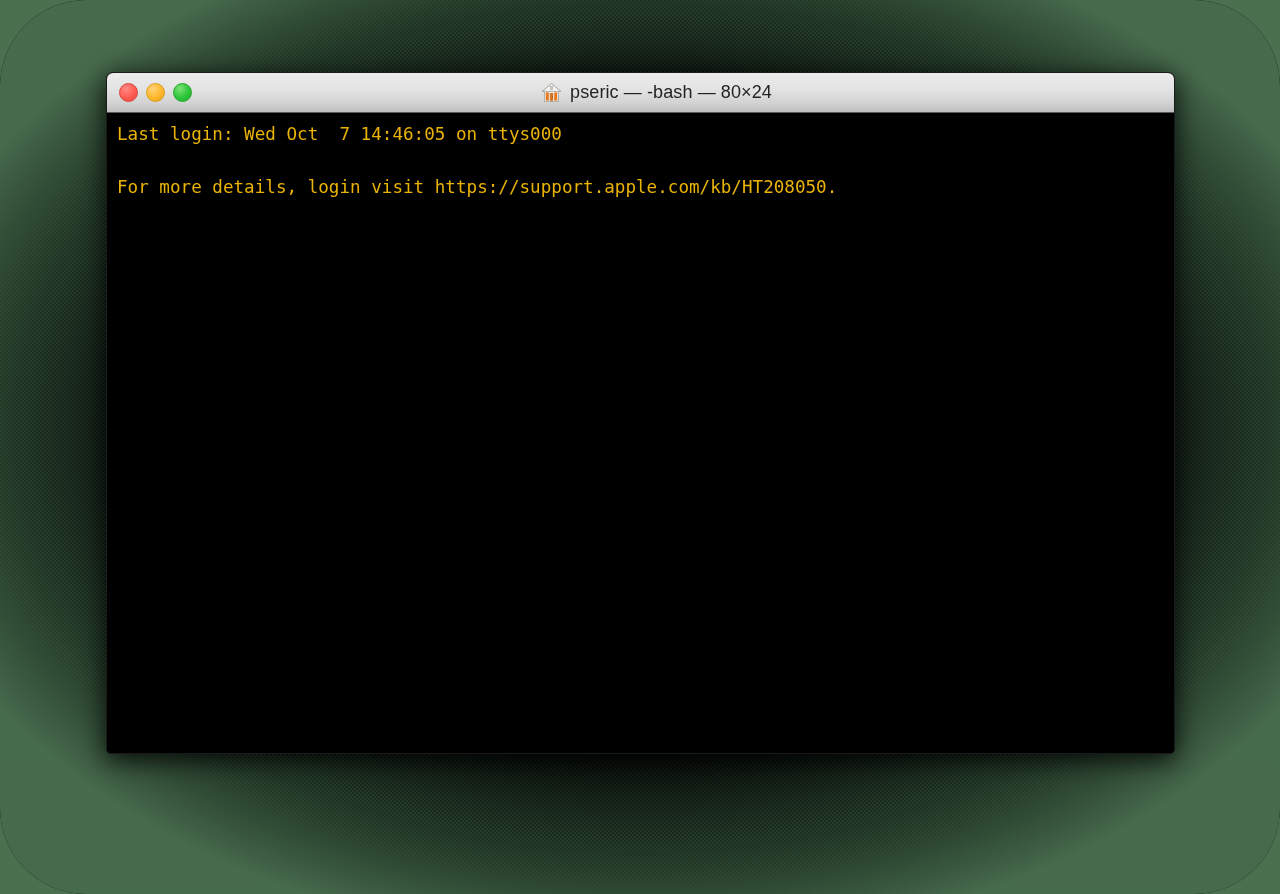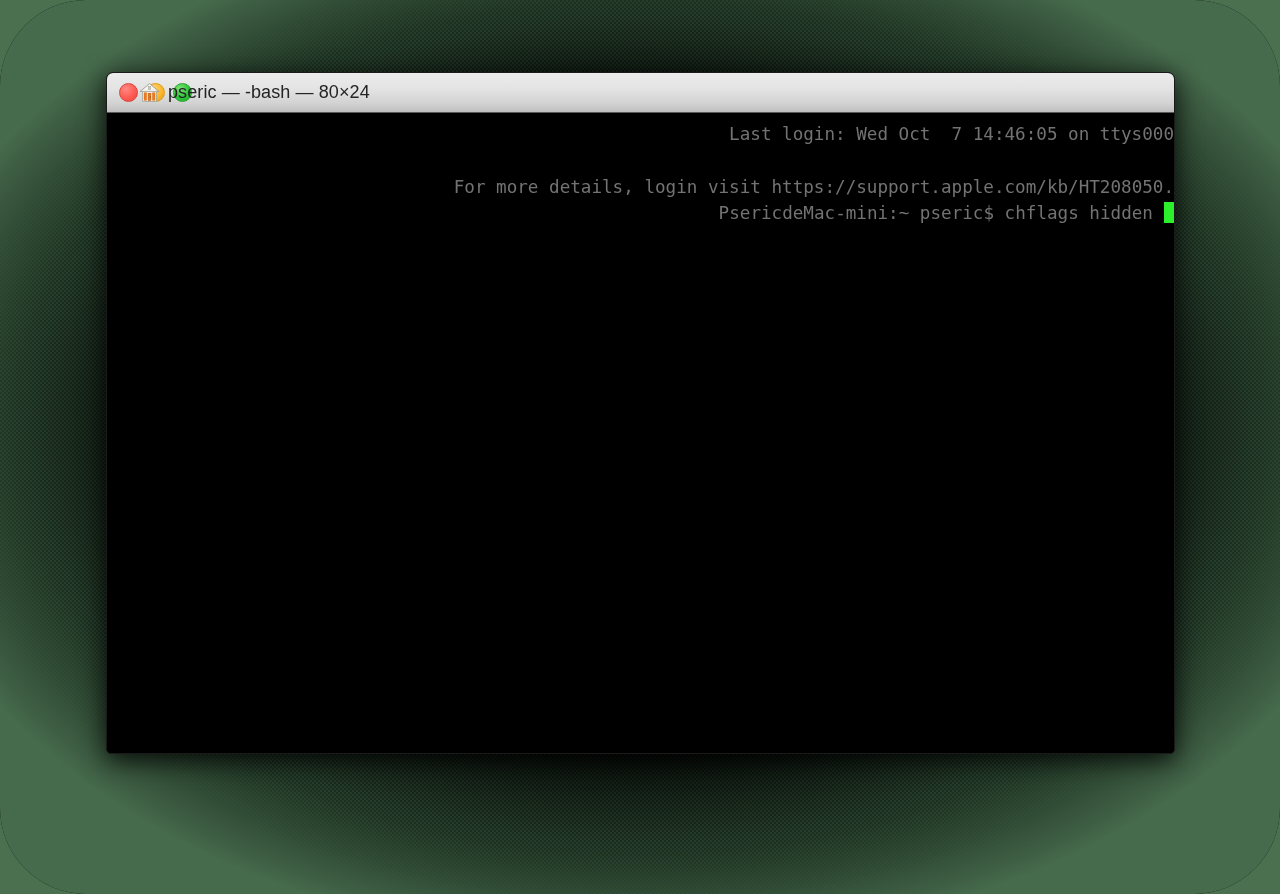--- a/index.html
+++ b/index.html
@@ -104,21 +104,21 @@
   }
   .light.close  { background: radial-gradient(circle at 35% 28%, #ff8a82 0%, #fd5c54 55%, #e8453d 100%); border: 1px solid #d9443c; }
   .light.min    { background: radial-gradient(circle at 35% 28%, #ffd27a 0%, #fdb72b 55%, #e09e18 100%); border: 1px solid #dd9e18; }
   .light.max    { background: radial-gradient(circle at 35% 28%, #7fe276 0%, #2cc53a 55%, #21ad2b 100%); border: 1px solid #23a72c; }
 
   #title-center {
     position: absolute;
     left: 0; right: 0;
     display: flex;
     align-items: center;
-    justify-content: flex-start;
+    justify-content: center;
     gap: 8px;
     pointer-events: none;
     padding-left: 32px;
   }
 
   #title-text {
     font-family: "Liberation Sans", sans-serif;
     font-size: 18px;
     color: #242424;
     letter-spacing: 0.1px;
@@ -128,24 +128,23 @@
   .home-icon { display: block; }
 
   
   #terminal-body {
     height: 640px;
     background: #000000;
     padding: 8px 0 0 10px;
     font-family: "DejaVu Sans Mono", "Liberation Mono", monospace;
     font-size: 17.6px;
     line-height: 26.4px;
-    color: #737373;
+    color: #eab308;
     overflow: hidden;
     cursor: text;
-    text-align: right;
   }
 
   .term-line {
     white-space: pre;
     letter-spacing: 0px;
     min-height: 26.4px;
   }
 
   .term-line.blank { color: transparent; }
 
@@ -193,17 +192,16 @@
     </div>
 
   </div>
 
   <div id="terminal-body">
 
     <div class="term-line">Last login: Wed Oct  7 14:46:05 on ttys000</div>
     <div class="term-line blank">&nbsp;</div>
     <div class="term-line">For more details, login visit https://support.apple.com/kb/HT208050.</div>
 
-    <div class="term-line"><span>PsericdeMac-mini:~ pseric$ </span><span>chflags hidden </span><span id="cursor-block"></span></div>
 
   </div>
 
 </div>
 
 </body></html>

